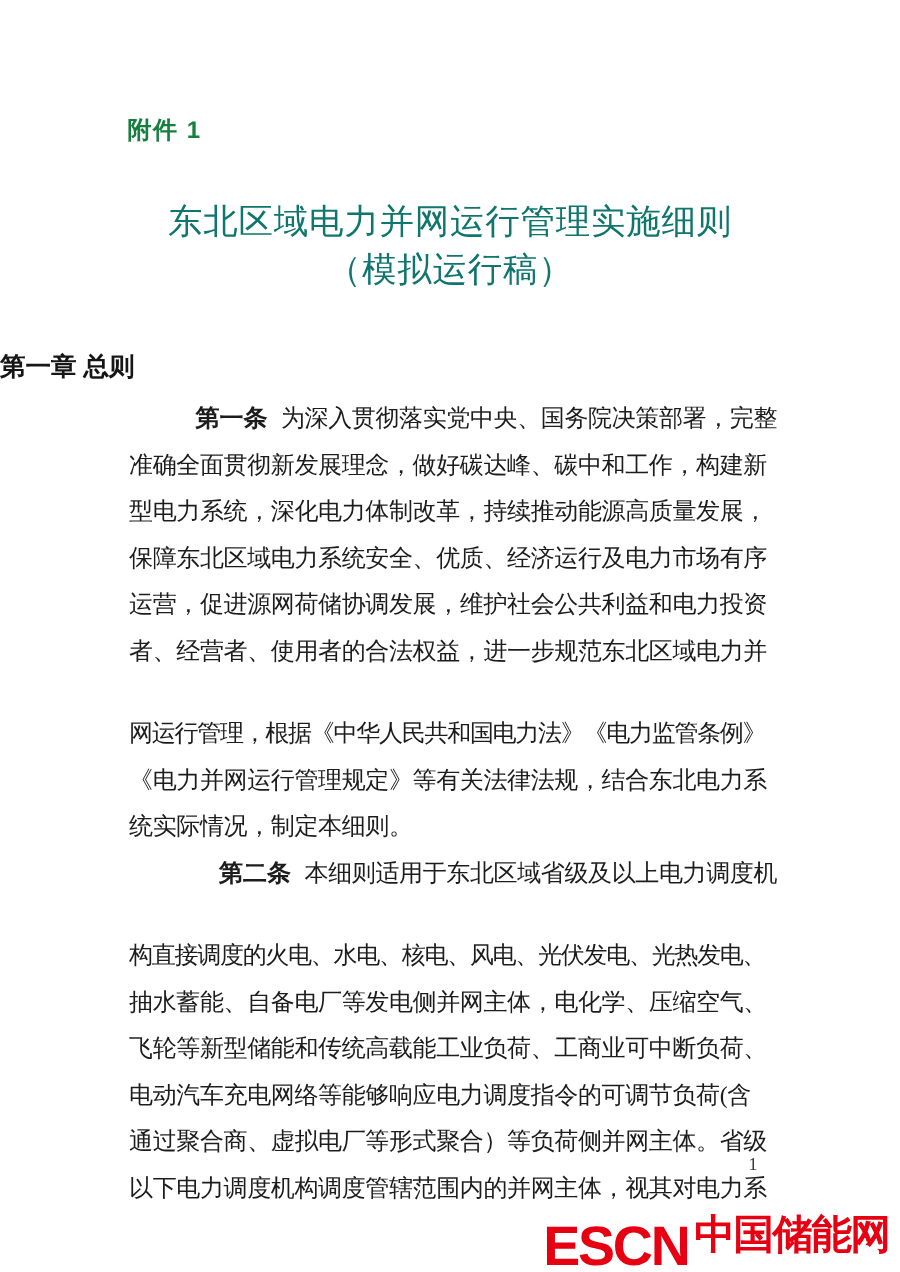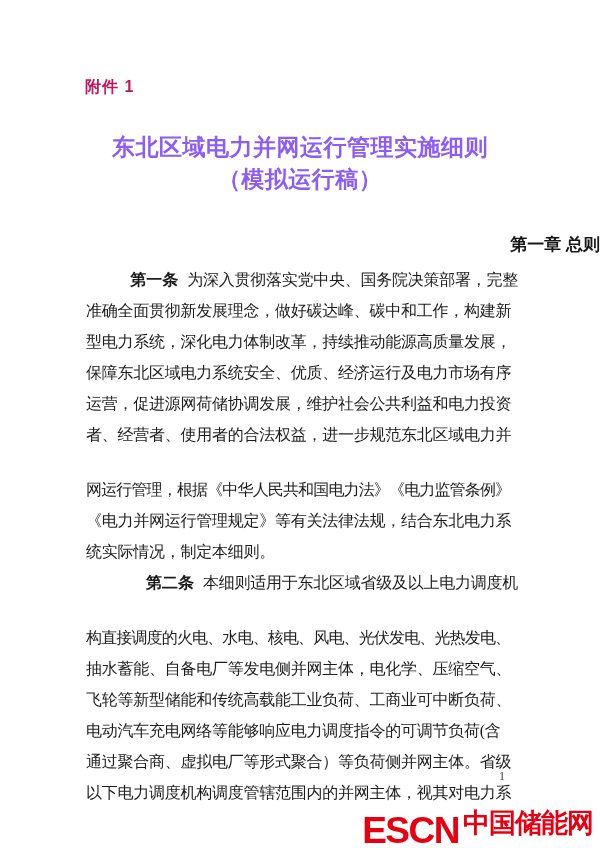--- a/index.html
+++ b/index.html
@@ -8,31 +8,31 @@
     width:600px;height:848px;
     background:#ffffff;
     margin:0 auto;
     overflow:hidden;
     font-family:"Liberation Serif","DejaVu Serif",serif;
     color:#1c1c1c;
   }
   .attach{
     position:absolute;left:85px;top:77px;
     font-family:"Liberation Sans","DejaVu Sans",sans-serif;
-    font-weight:700;font-size:16px;letter-spacing:1px;color:#be185d;
+    font-weight:700;font-size:16px;letter-spacing:1px;color:#15803d;
   }
   .title{
     position:absolute;left:0;right:0;top:132px;
     text-align:center;
-    font-weight:700;font-size:23px;line-height:32px;
-    letter-spacing:0.5px;color:#8b5cf6;
+    font-weight:400;font-size:23px;line-height:32px;
+    letter-spacing:0.5px;color:#0f766e;
   }
   .chapter{
     position:absolute;left:0;right:0;top:233px;
-    text-align:right;
+    text-align:left;
     font-family:"Liberation Sans","DejaVu Sans",sans-serif;
     font-weight:700;font-size:17px;color:#161616;letter-spacing:0;
   }
   .bodytext{
     position:absolute;left:86px;top:264px;width:432px;
     font-size:16px;
   }
   .line{
     height:31px;line-height:31px;
     white-space:nowrap;

